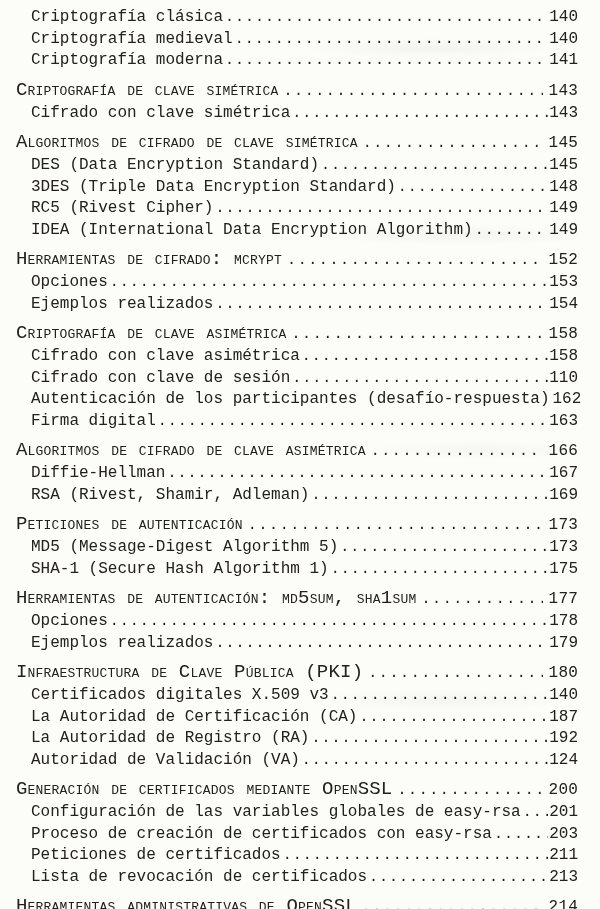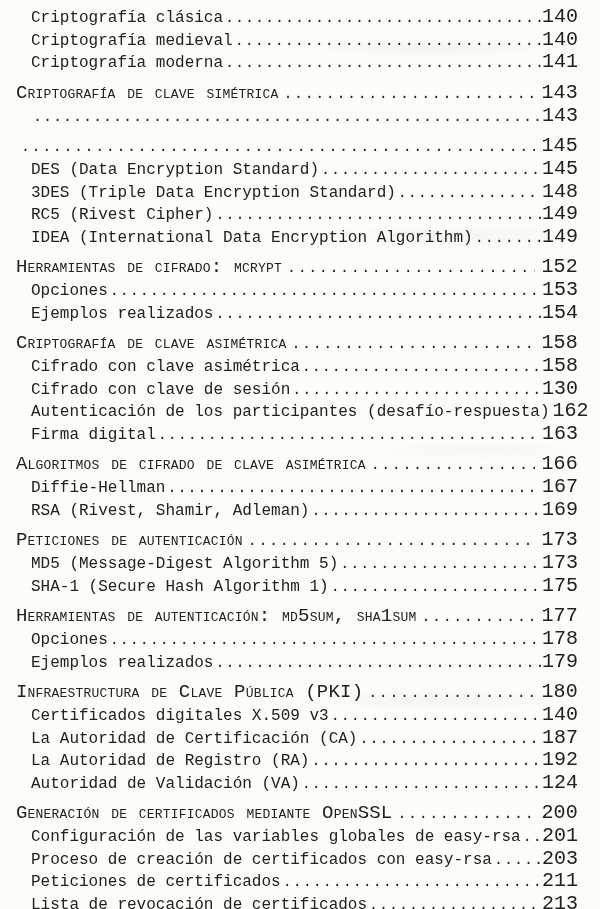--- a/index.html
+++ b/index.html
@@ -70,21 +70,21 @@
   .toc-dots::after {
     content: "..........................................................................................................................................................................";
   }
   .toc-row.heading .toc-dots {
     margin-left: 5px;
     letter-spacing: 1.6px;
   }
   .toc-page {
     white-space: nowrap;
     font-variant: normal;
-    font-size: 20px;
+    font-size: 16px;
     margin-left: 1px;
   }
   .toc-row.heading .toc-page {
     margin-left: 6px;
   }
 </style>
 </head>
 <body>
 
 <div class="page">
@@ -106,26 +106,28 @@
           <span class="toc-page">141</span>
         </div>
       </section>
       <section class="toc-section">
         <div class="toc-row heading">
           <span class="toc-label">Criptografía de clave simétrica</span>
           <span class="toc-dots"></span>
           <span class="toc-page">143</span>
         </div>
         <div class="toc-row item">
+          <span class="toc-label">Cifrado con clave simétrica</span>
           <span class="toc-dots"></span>
           <span class="toc-page">143</span>
         </div>
       </section>
       <section class="toc-section">
         <div class="toc-row heading">
+          <span class="toc-label">Algoritmos de cifrado de clave simétrica</span>
           <span class="toc-dots"></span>
           <span class="toc-page">145</span>
         </div>
         <div class="toc-row item">
           <span class="toc-label">DES (Data Encryption Standard)</span>
           <span class="toc-dots"></span>
           <span class="toc-page">145</span>
         </div>
         <div class="toc-row item">
           <span class="toc-label">3DES (Triple Data Encryption Standard)</span>
@@ -167,21 +169,21 @@
           <span class="toc-page">158</span>
         </div>
         <div class="toc-row item">
           <span class="toc-label">Cifrado con clave asimétrica</span>
           <span class="toc-dots"></span>
           <span class="toc-page">158</span>
         </div>
         <div class="toc-row item">
           <span class="toc-label">Cifrado con clave de sesión</span>
           <span class="toc-dots"></span>
-          <span class="toc-page">130</span>
+          <span class="toc-page">110</span>
         </div>
         <div class="toc-row item">
           <span class="toc-label">Autenticación de los participantes (desafío-respuesta)</span>
           <span class="toc-dots"></span>
           <span class="toc-page">162</span>
         </div>
         <div class="toc-row item">
           <span class="toc-label">Firma digital</span>
           <span class="toc-dots"></span>
           <span class="toc-page">163</span>

